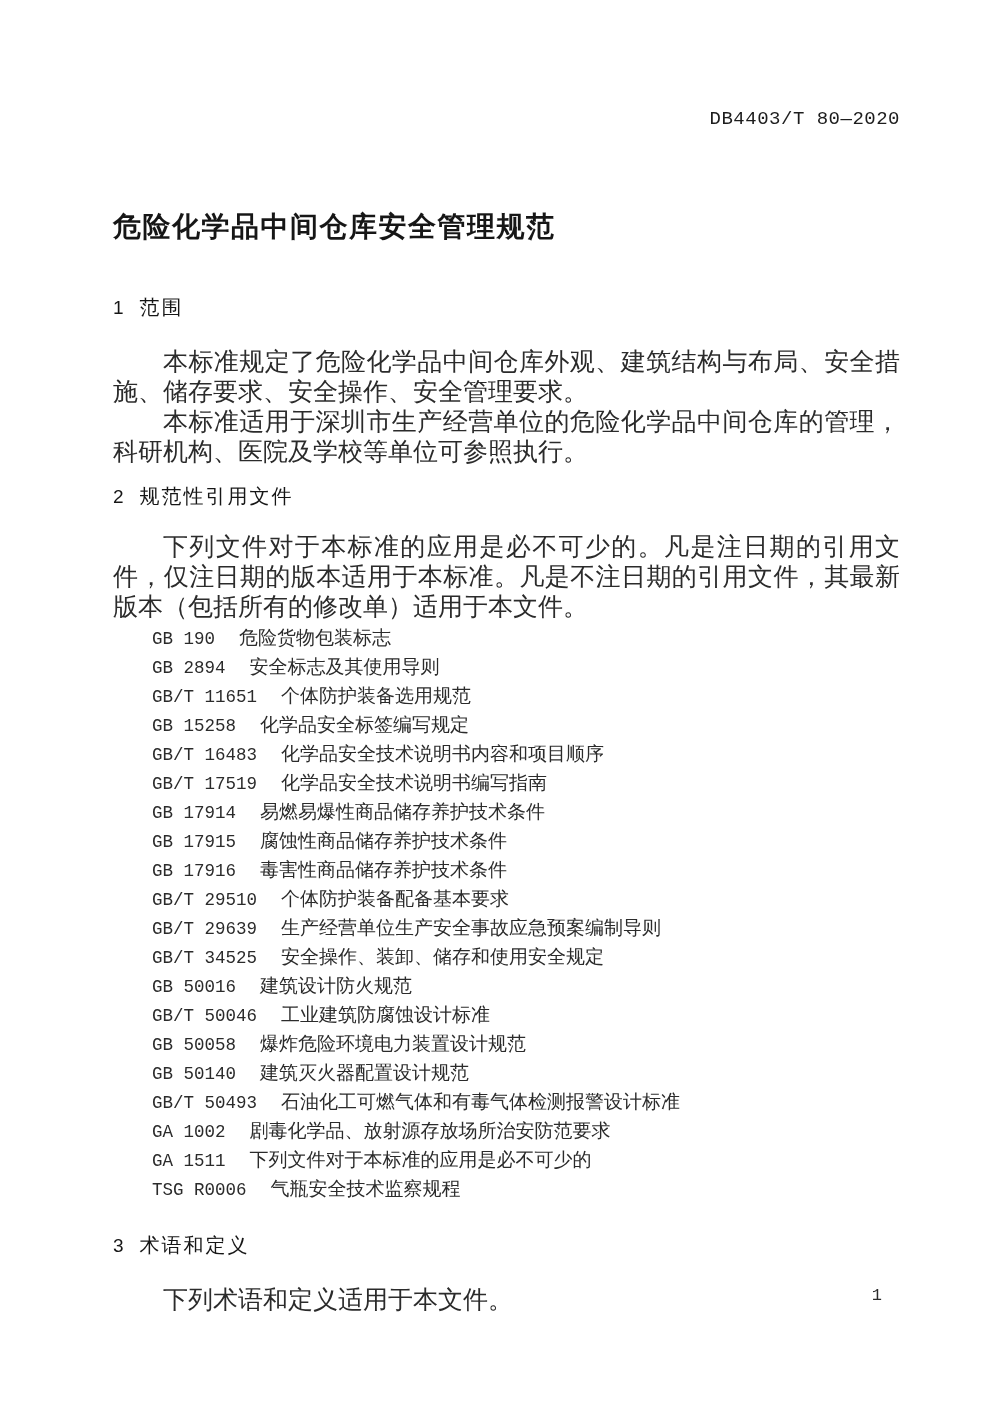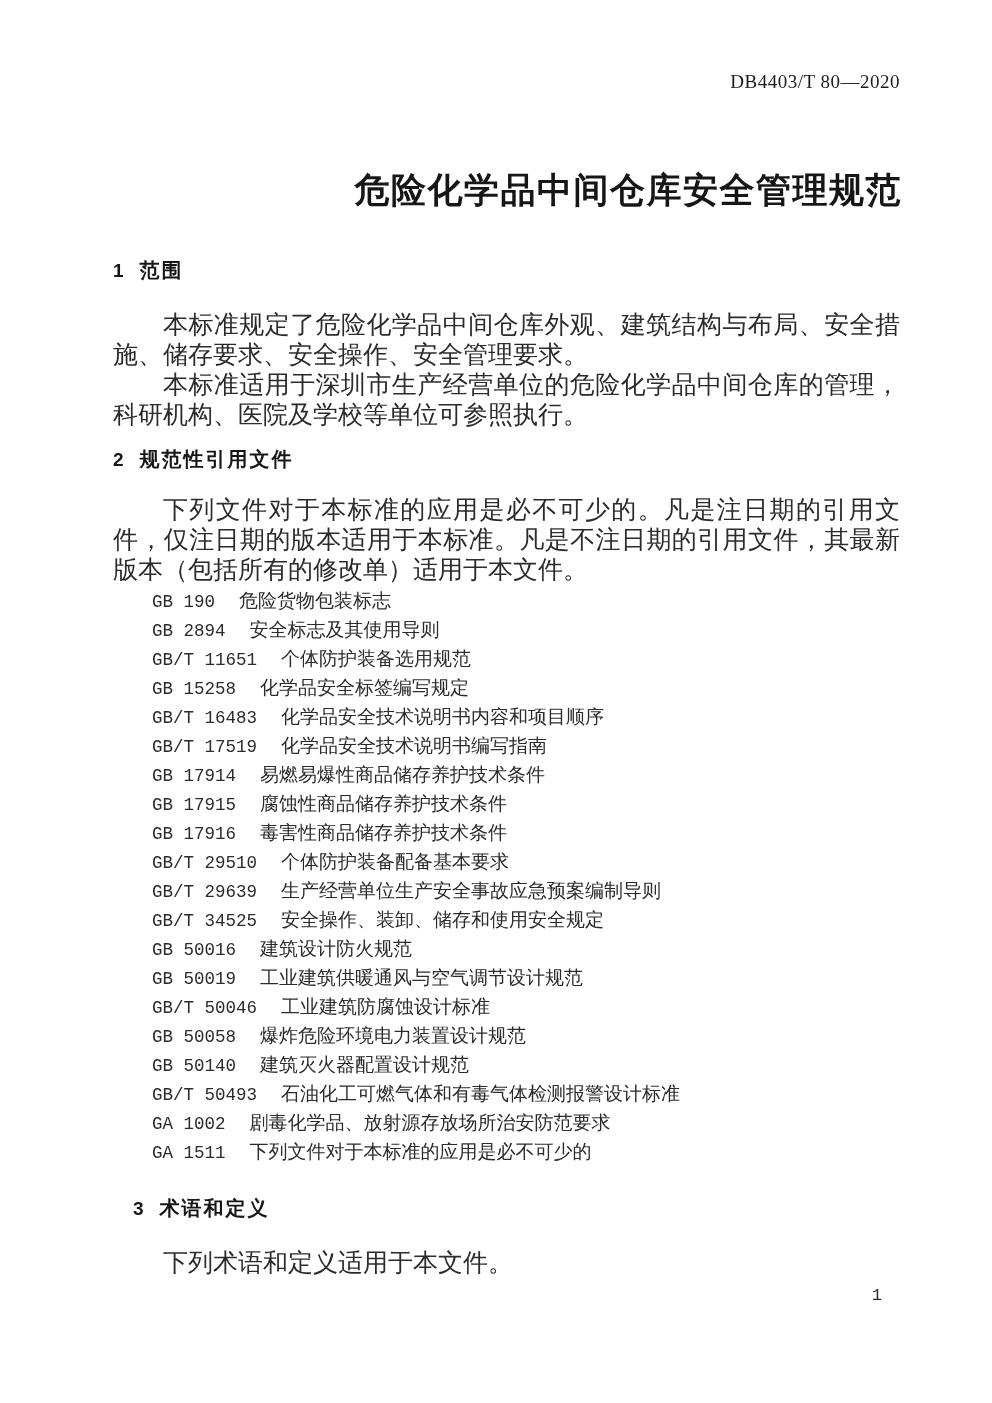--- a/index.html
+++ b/index.html
@@ -10,59 +10,59 @@
   .page {
     position: relative;
     width: 992px;
     height: 1403px;
     background: #ffffff;
     overflow: hidden;
     font-family: "Liberation Serif", "DejaVu Serif", serif;
     color: #2b2b2b;
   }
   .doc-header {
-    padding-top: 69px;
+    padding-top: 106px;
     margin-right: 92px;
     text-align: right;
-    font-family: Liberation Serif, serif;
+    font-family: Liberation Mono, monospace;
     font-size: 19px;
     line-height: 26px;
     letter-spacing: 0.5px;
     color: #1d1d1d;
   }
   .doc-title {
     margin: 76px 90px 0 113px;
-    text-align: right;
+    text-align: left;
     font-family: "Liberation Sans", "DejaVu Sans", sans-serif;
     font-weight: bold;
-    font-size: 35px;
+    font-size: 28px;
     line-height: 38px;
     letter-spacing: 1.5px;
     color: #161616;
   }
   .content {
     margin: 0 92px 0 113px;
   }
   .sec-h {
     font-family: "Liberation Sans", "DejaVu Sans", sans-serif;
-    font-weight: bold;
+    font-weight: normal;
     font-size: 20px;
     line-height: 26px;
     letter-spacing: 2px;
     color: #161616;
   }
   .sec-h .sec-num {
     display: inline-block;
     letter-spacing: 0;
     font-size: 19px;
     margin-right: 16px;
   }
   .sec-h-1 { margin-top: 48px; }
   .sec-h-2 { margin-top: 16px; }
-  .sec-h-3 { margin-top: 28px; margin-left: 20px; }
+  .sec-h-3 { margin-top: 28px; }
   .para {
     margin: 0;
     font-size: 25px;
     line-height: 30px;
     text-indent: 2em;
     text-align: justify;
     color: #2b2b2b;
   }
   .para-first { margin-top: 26px; }
   .para-intro { margin-top: 22px; }
@@ -125,27 +125,27 @@
       <li><span class="ref-code">GB 15258</span><span>化学品安全标签编写规定</span></li>
       <li><span class="ref-code">GB/T 16483</span><span>化学品安全技术说明书内容和项目顺序</span></li>
       <li><span class="ref-code">GB/T 17519</span><span>化学品安全技术说明书编写指南</span></li>
       <li><span class="ref-code">GB 17914</span><span>易燃易爆性商品储存养护技术条件</span></li>
       <li><span class="ref-code">GB 17915</span><span>腐蚀性商品储存养护技术条件</span></li>
       <li><span class="ref-code">GB 17916</span><span>毒害性商品储存养护技术条件</span></li>
       <li><span class="ref-code">GB/T 29510</span><span>个体防护装备配备基本要求</span></li>
       <li><span class="ref-code">GB/T 29639</span><span>生产经营单位生产安全事故应急预案编制导则</span></li>
       <li><span class="ref-code">GB/T 34525</span><span>安全操作、装卸、储存和使用安全规定</span></li>
       <li><span class="ref-code">GB 50016</span><span>建筑设计防火规范</span></li>
-      <li><span class="ref-code">GB 50019</span><span>工业建筑供暖通风与空气调节设计规范</span></li>
       <li><span class="ref-code">GB/T 50046</span><span>工业建筑防腐蚀设计标准</span></li>
       <li><span class="ref-code">GB 50058</span><span>爆炸危险环境电力装置设计规范</span></li>
       <li><span class="ref-code">GB 50140</span><span>建筑灭火器配置设计规范</span></li>
       <li><span class="ref-code">GB/T 50493</span><span>石油化工可燃气体和有毒气体检测报警设计标准</span></li>
       <li><span class="ref-code">GA 1002</span><span>剧毒化学品、放射源存放场所治安防范要求</span></li>
       <li><span class="ref-code">GA 1511</span><span>下列文件对于本标准的应用是必不可少的</span></li>
+      <li><span class="ref-code">TSG R0006</span><span>气瓶安全技术监察规程</span></li>
     </ul>
 
     <div class="sec-h sec-h-3">
       <span class="sec-num">3</span><span>术语和定义</span>
     </div>
     <p class="para para-terms">下列术语和定义适用于本文件。</p>
 
   </div>
 
   <div class="page-number">1</div>

